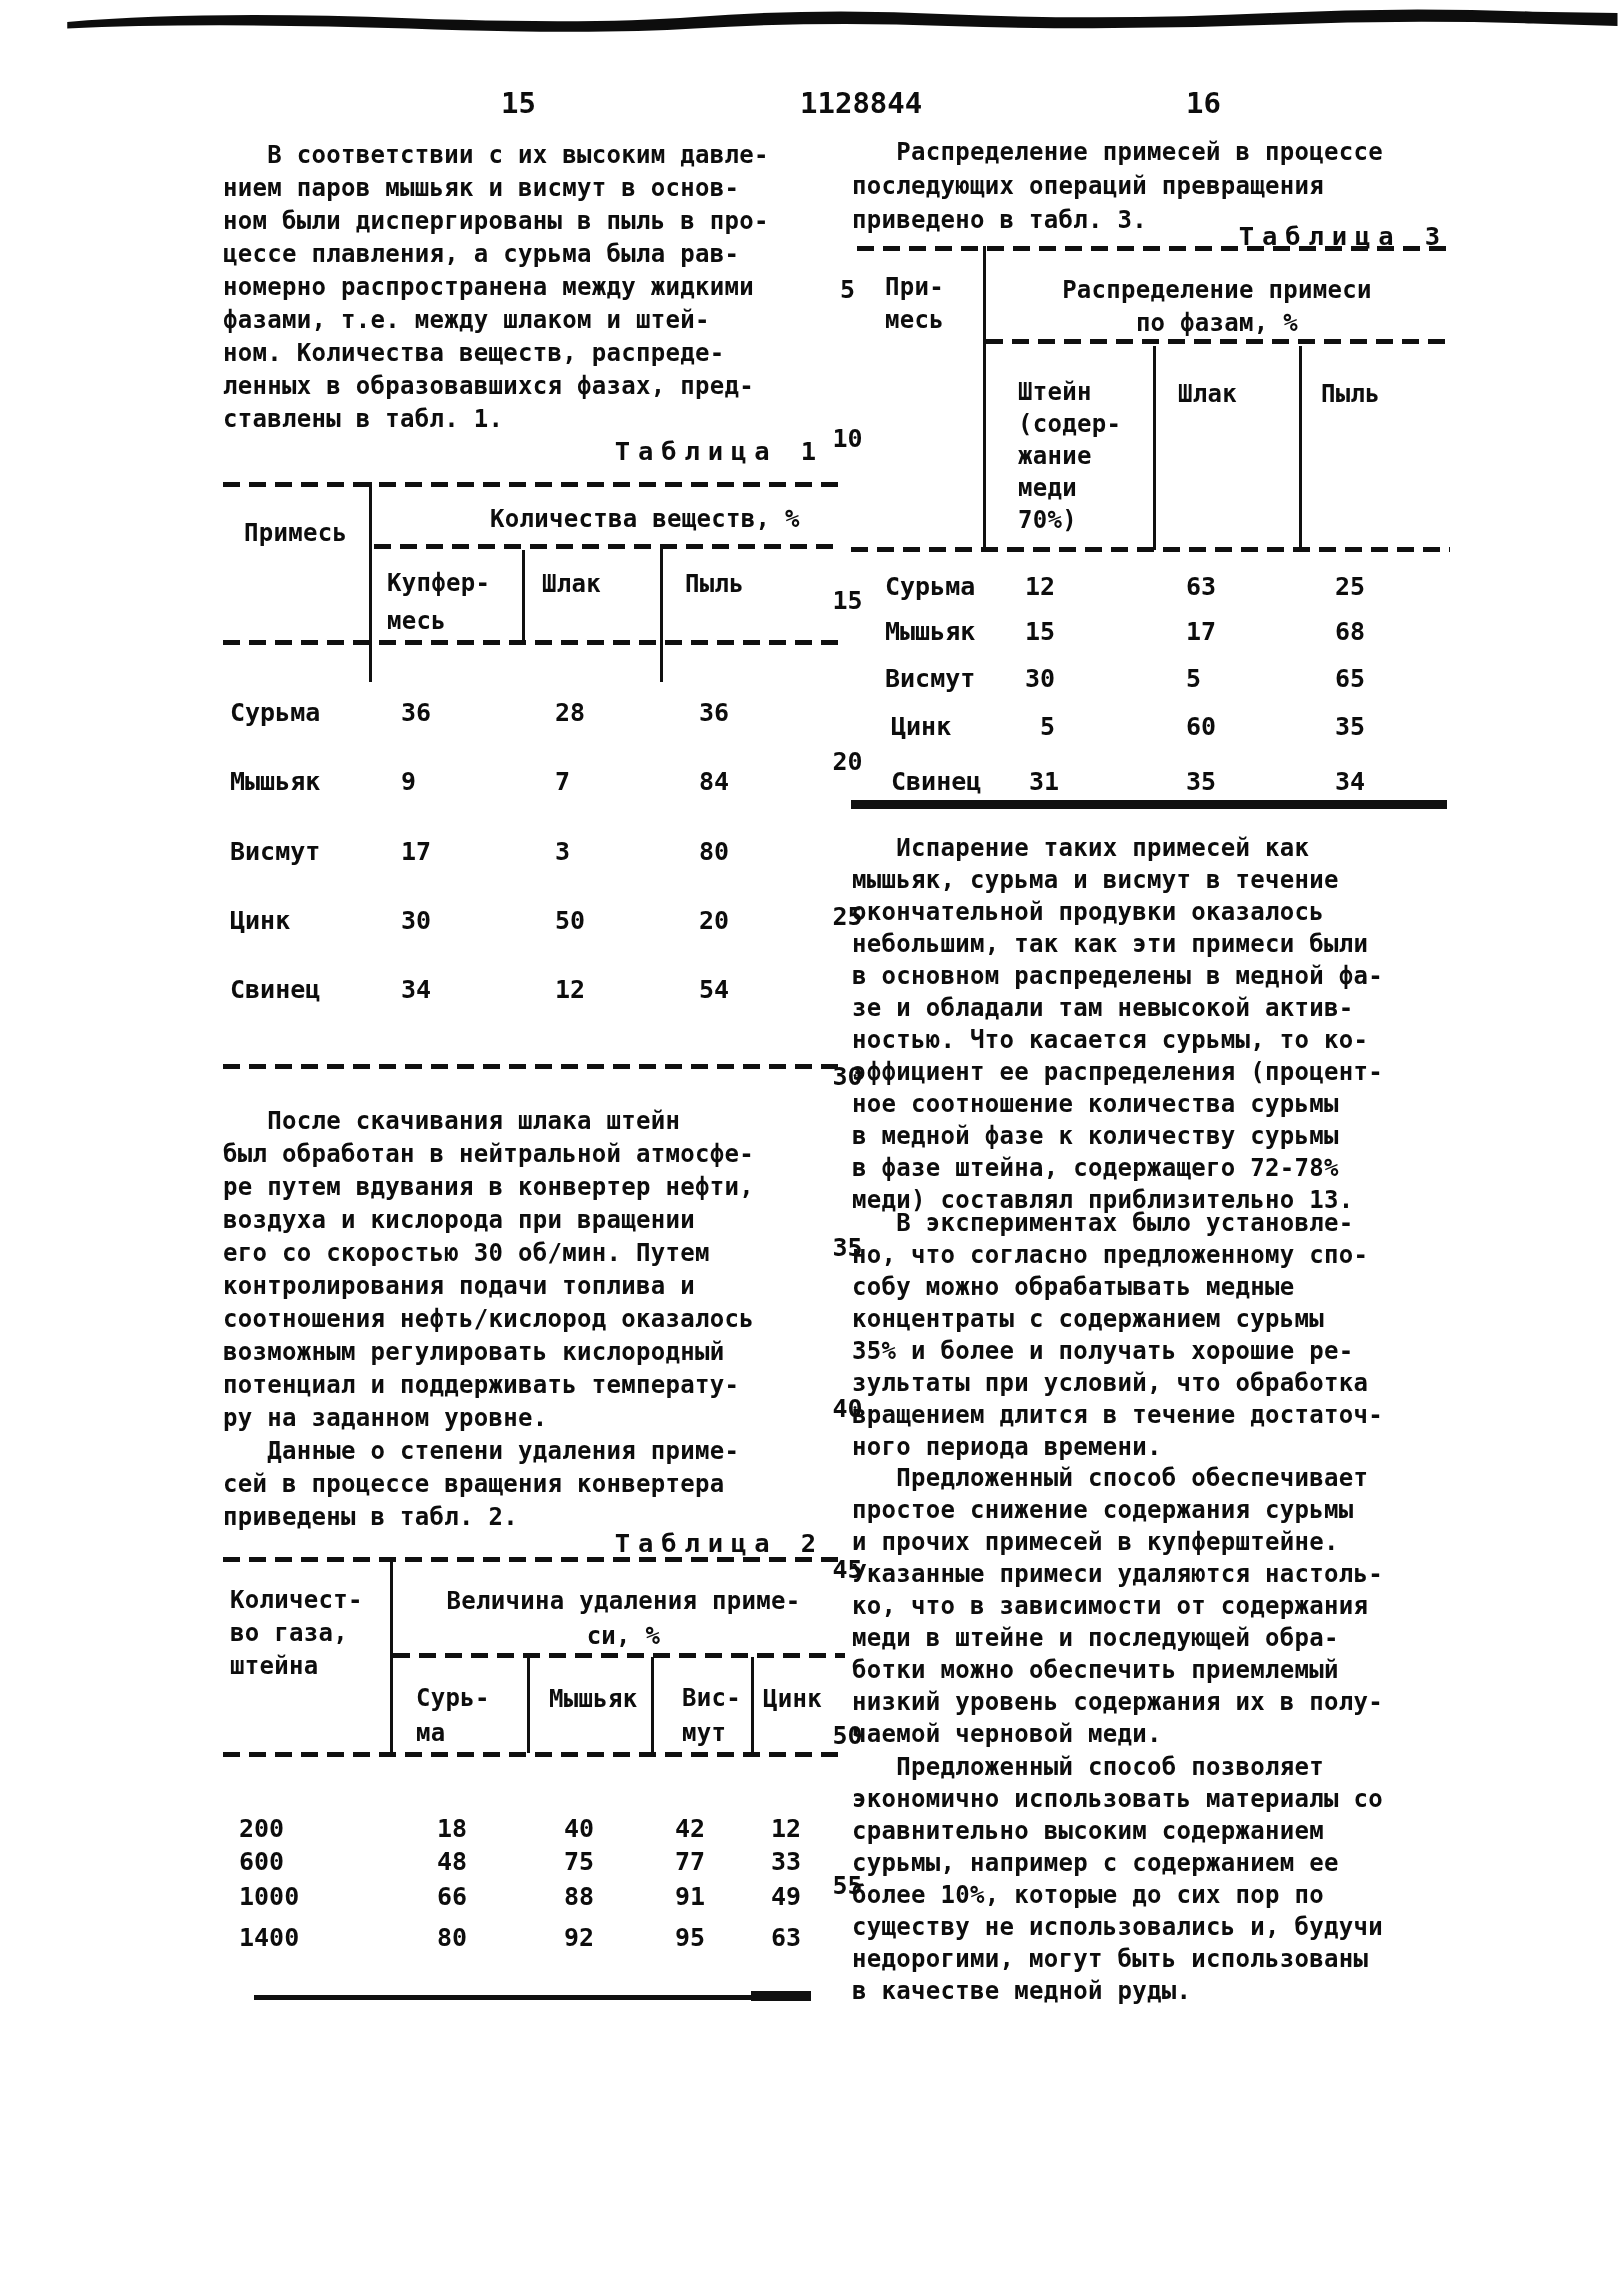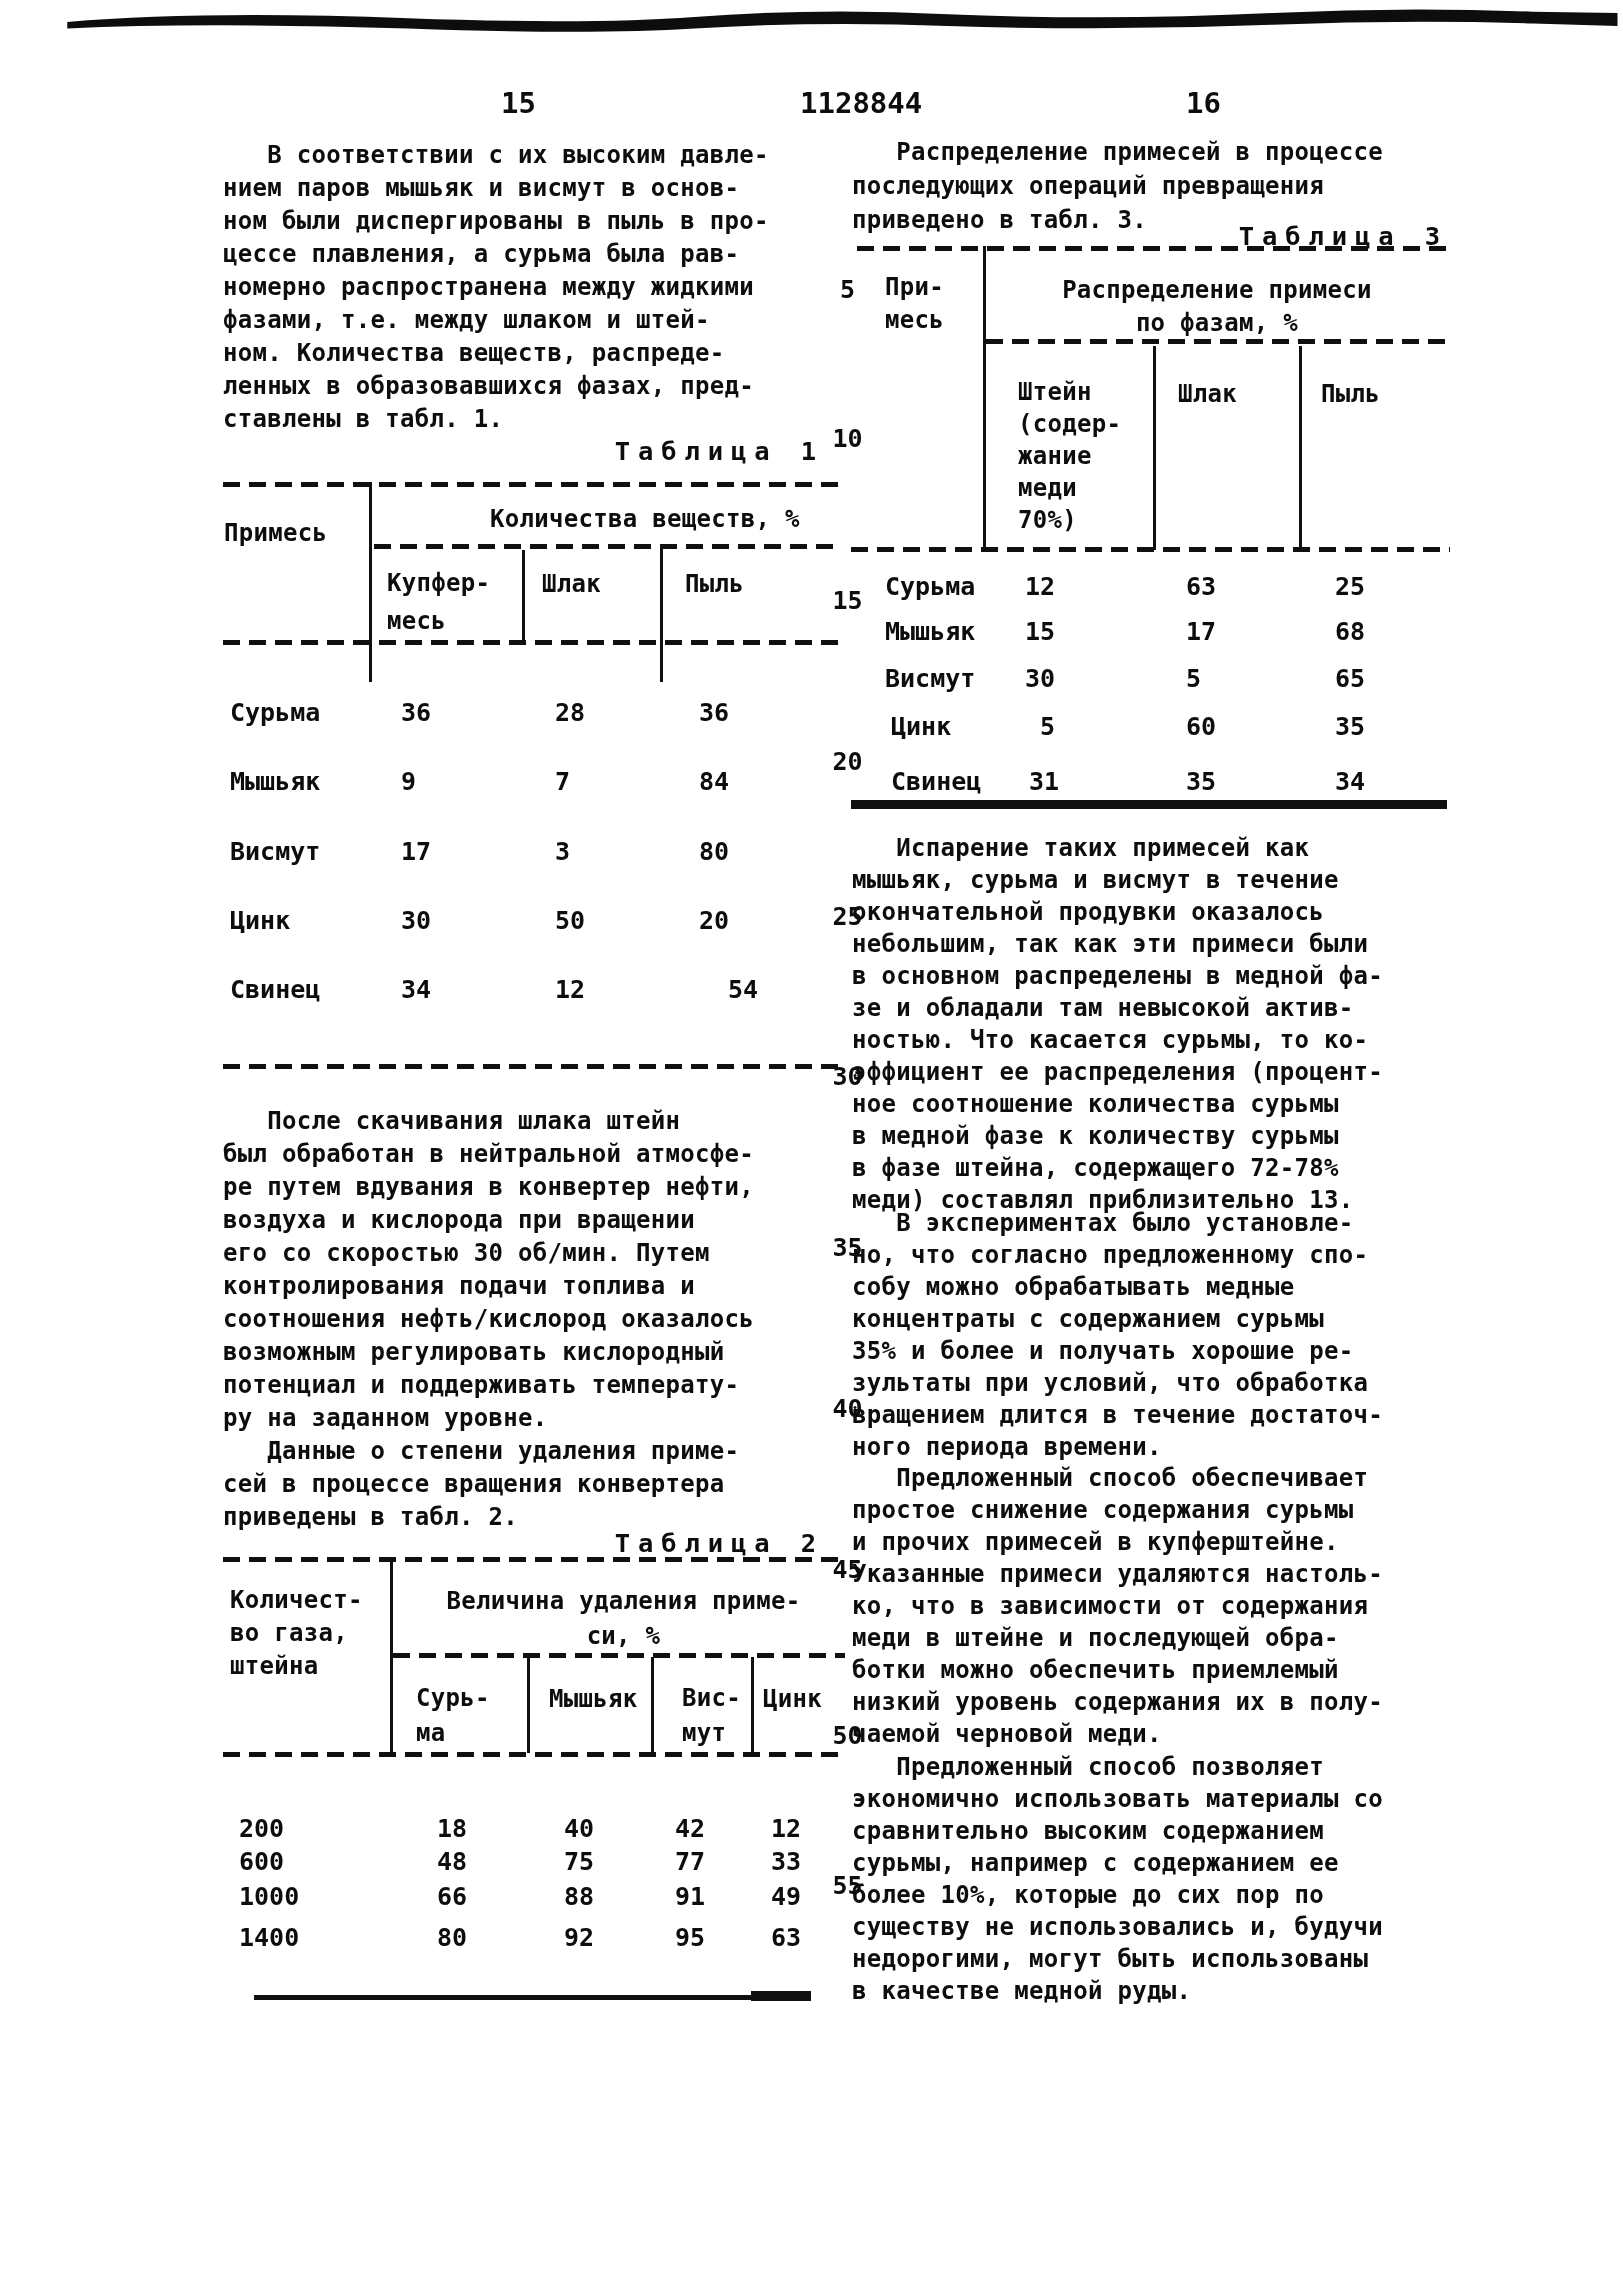--- a/index.html
+++ b/index.html
@@ -83,21 +83,21 @@
 номерно распространена между жидкими
 фазами, т.е. между шлаком и штей-
 ном. Количества веществ, распреде-
 ленных в образовавшихся фазах, пред-
 ставлены в табл. 1.</div>
 
   <div class="caption" style="left:556px;top:436px;width:268px;">Таблица 1</div>
   <div>
     <div class="dash" style="left:223px;top:482px;width:619px;"></div>
     <div class="vline" style="left:369px;top:482px;height:200px;"></div>
-    <div class="txt" style="left:224px;top:517px;">Примесь</div>
+    <div class="txt" style="left:244px;top:517px;">Примесь</div>
     <div class="txt" style="left:490px;top:503px;">Количества веществ, %</div>
     <div class="dash" style="left:374px;top:544px;width:467px;"></div>
     <div class="vline" style="left:522px;top:550px;height:92px;"></div>
     <div class="vline" style="left:660px;top:545px;height:137px;"></div>
     <div class="txt lh58" style="left:387px;top:564px;">Купфер-
 месь</div>
     <div class="txt" style="left:542px;top:568px;">Шлак</div>
     <div class="txt" style="left:685px;top:568px;">Пыль</div>
     <div class="dash" style="left:223px;top:640px;width:619px;"></div>
 
@@ -122,21 +122,21 @@
     <div class="row" style="left:0;top:906px;width:844px;">
       <span class="cell" style="left:230px;">Цинк</span>
       <span class="cell" style="left:401px;">30</span>
       <span class="cell" style="left:555px;">50</span>
       <span class="cell" style="left:699px;">20</span>
     </div>
     <div class="row" style="left:0;top:975px;width:844px;">
       <span class="cell" style="left:230px;">Свинец</span>
       <span class="cell" style="left:401px;">34</span>
       <span class="cell" style="left:555px;">12</span>
-      <span class="cell" style="left:728px;">54</span>
+      <span class="cell" style="left:699px;">54</span>
     </div>
     <div class="dash" style="left:223px;top:1064px;width:619px;"></div>
   </div>
 
   <div class="txt lh50" style="left:223px;top:1105px;width:592px;">   После скачивания шлака штейн
 был обработан в нейтральной атмосфе-
 ре путем вдувания в конвертер нефти,
 воздуха и кислорода при вращении
 его со скоростью 30 об/мин. Путем
 контролирования подачи топлива и

